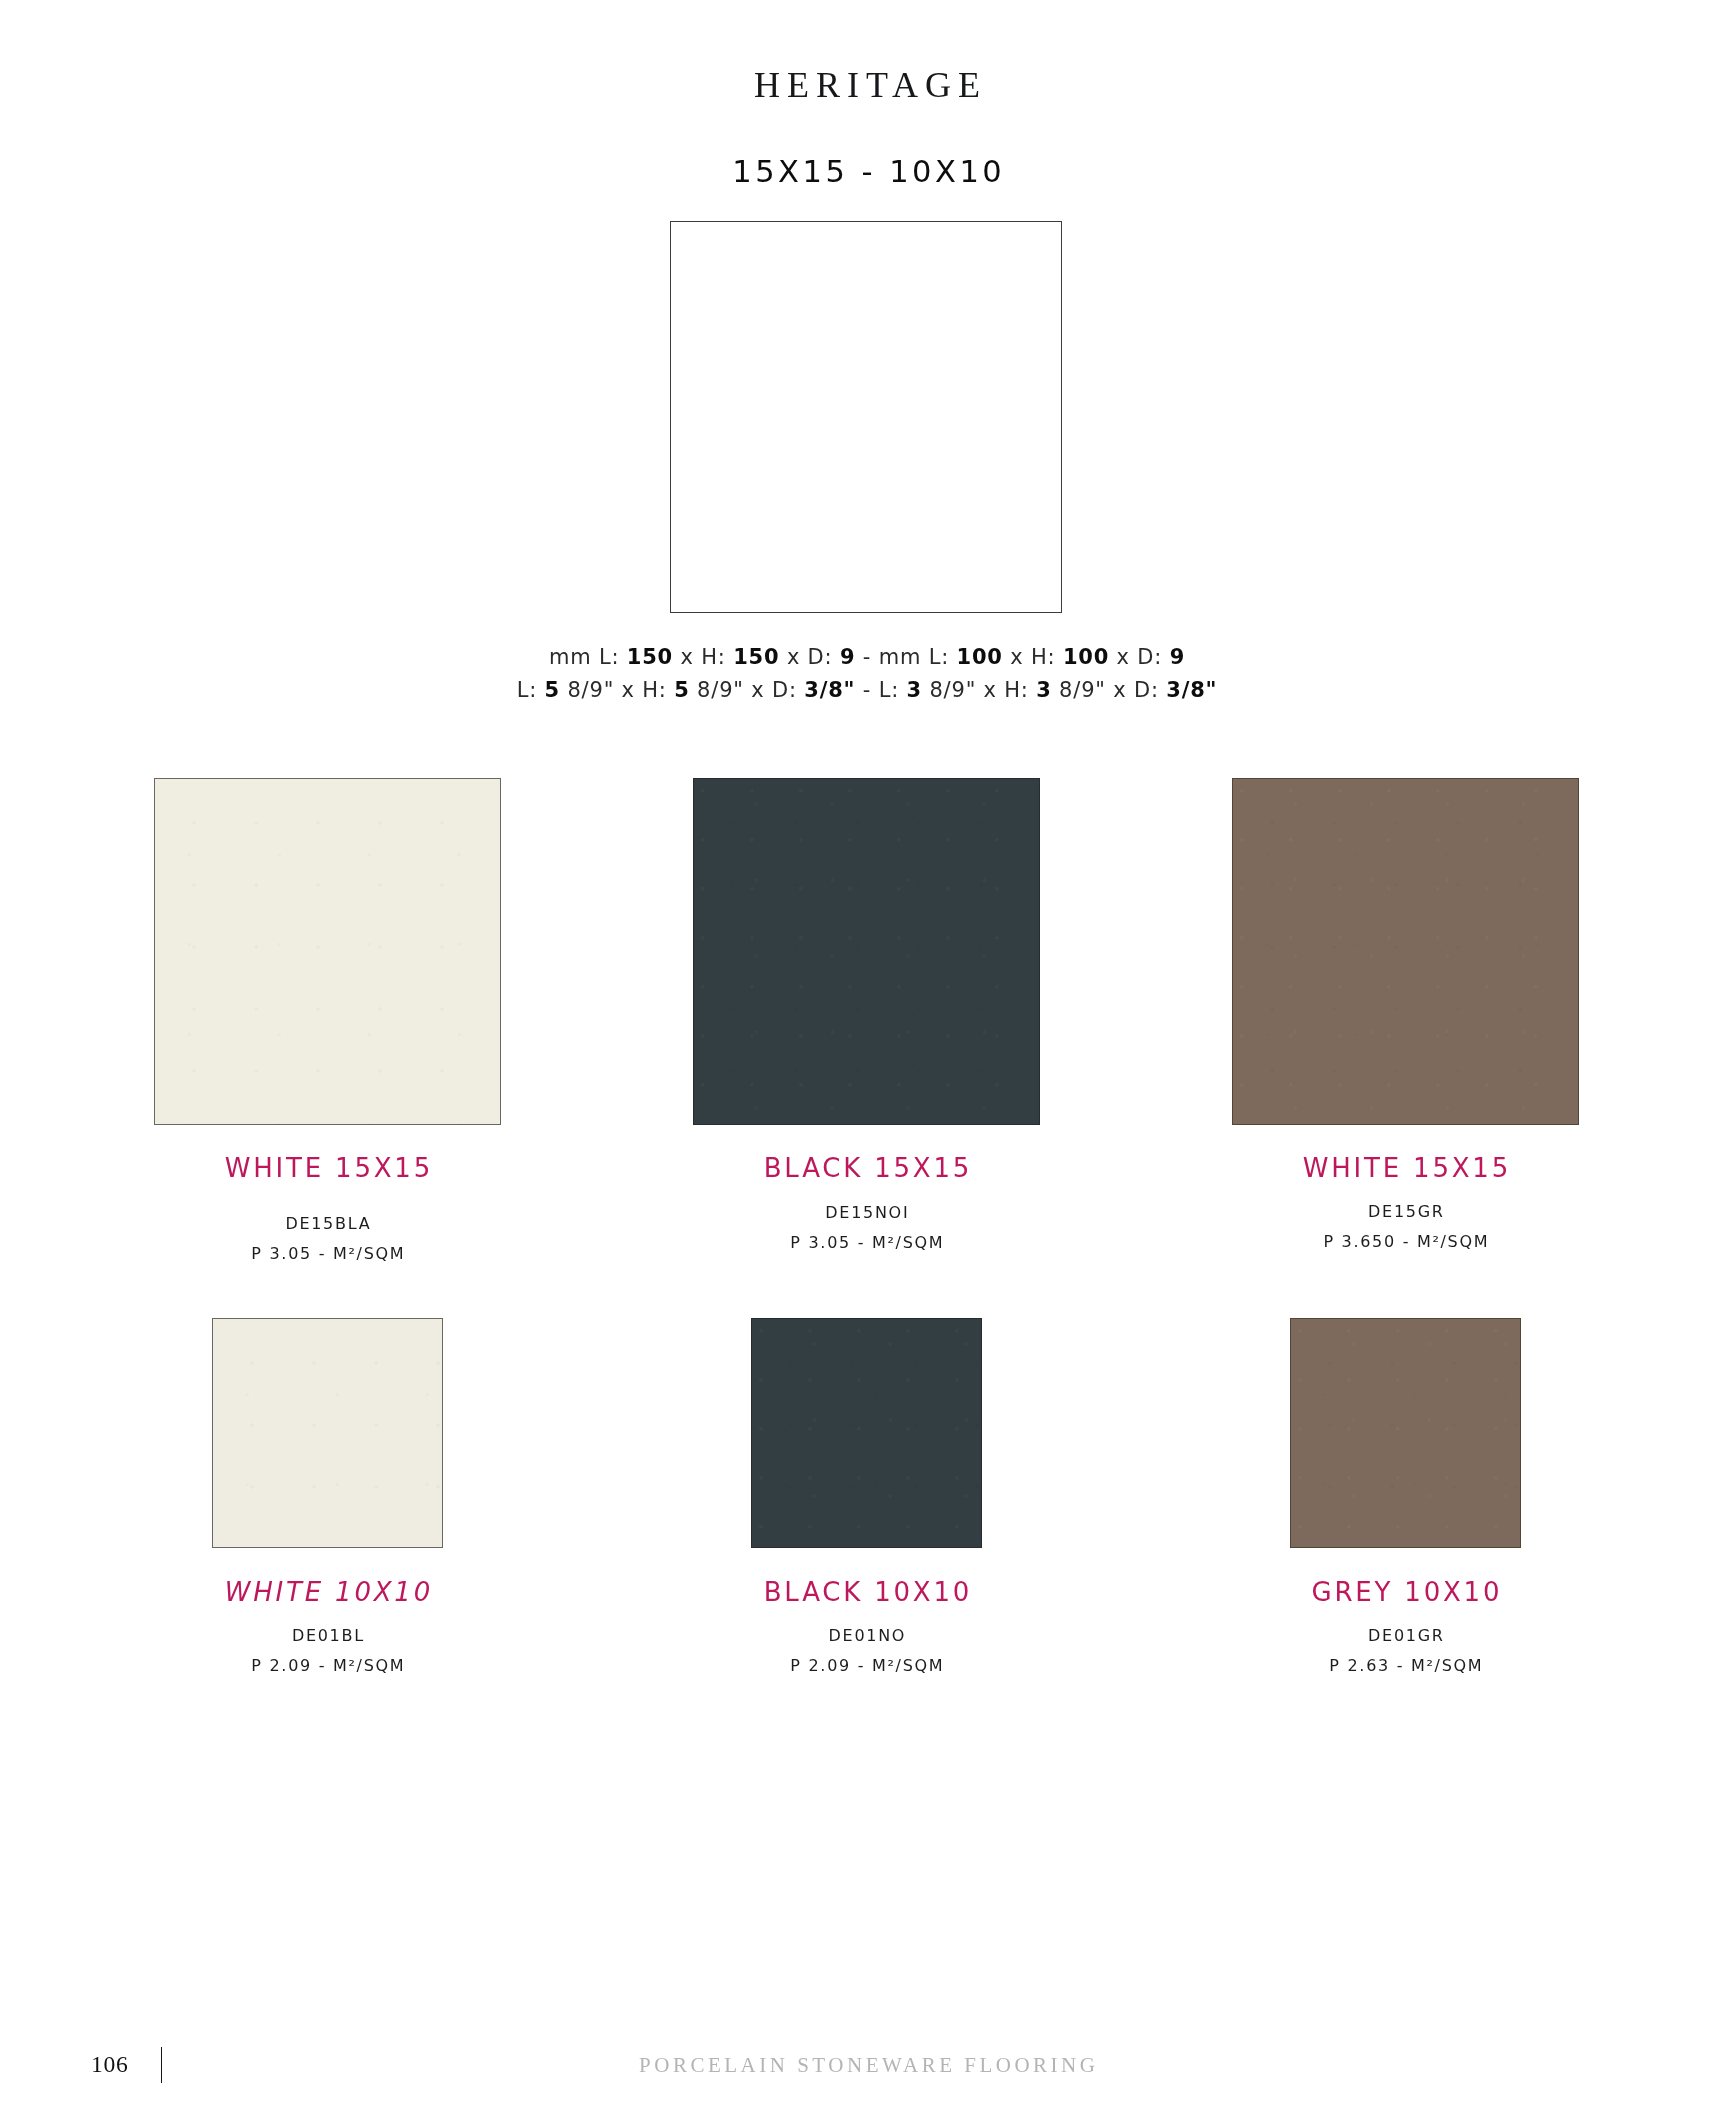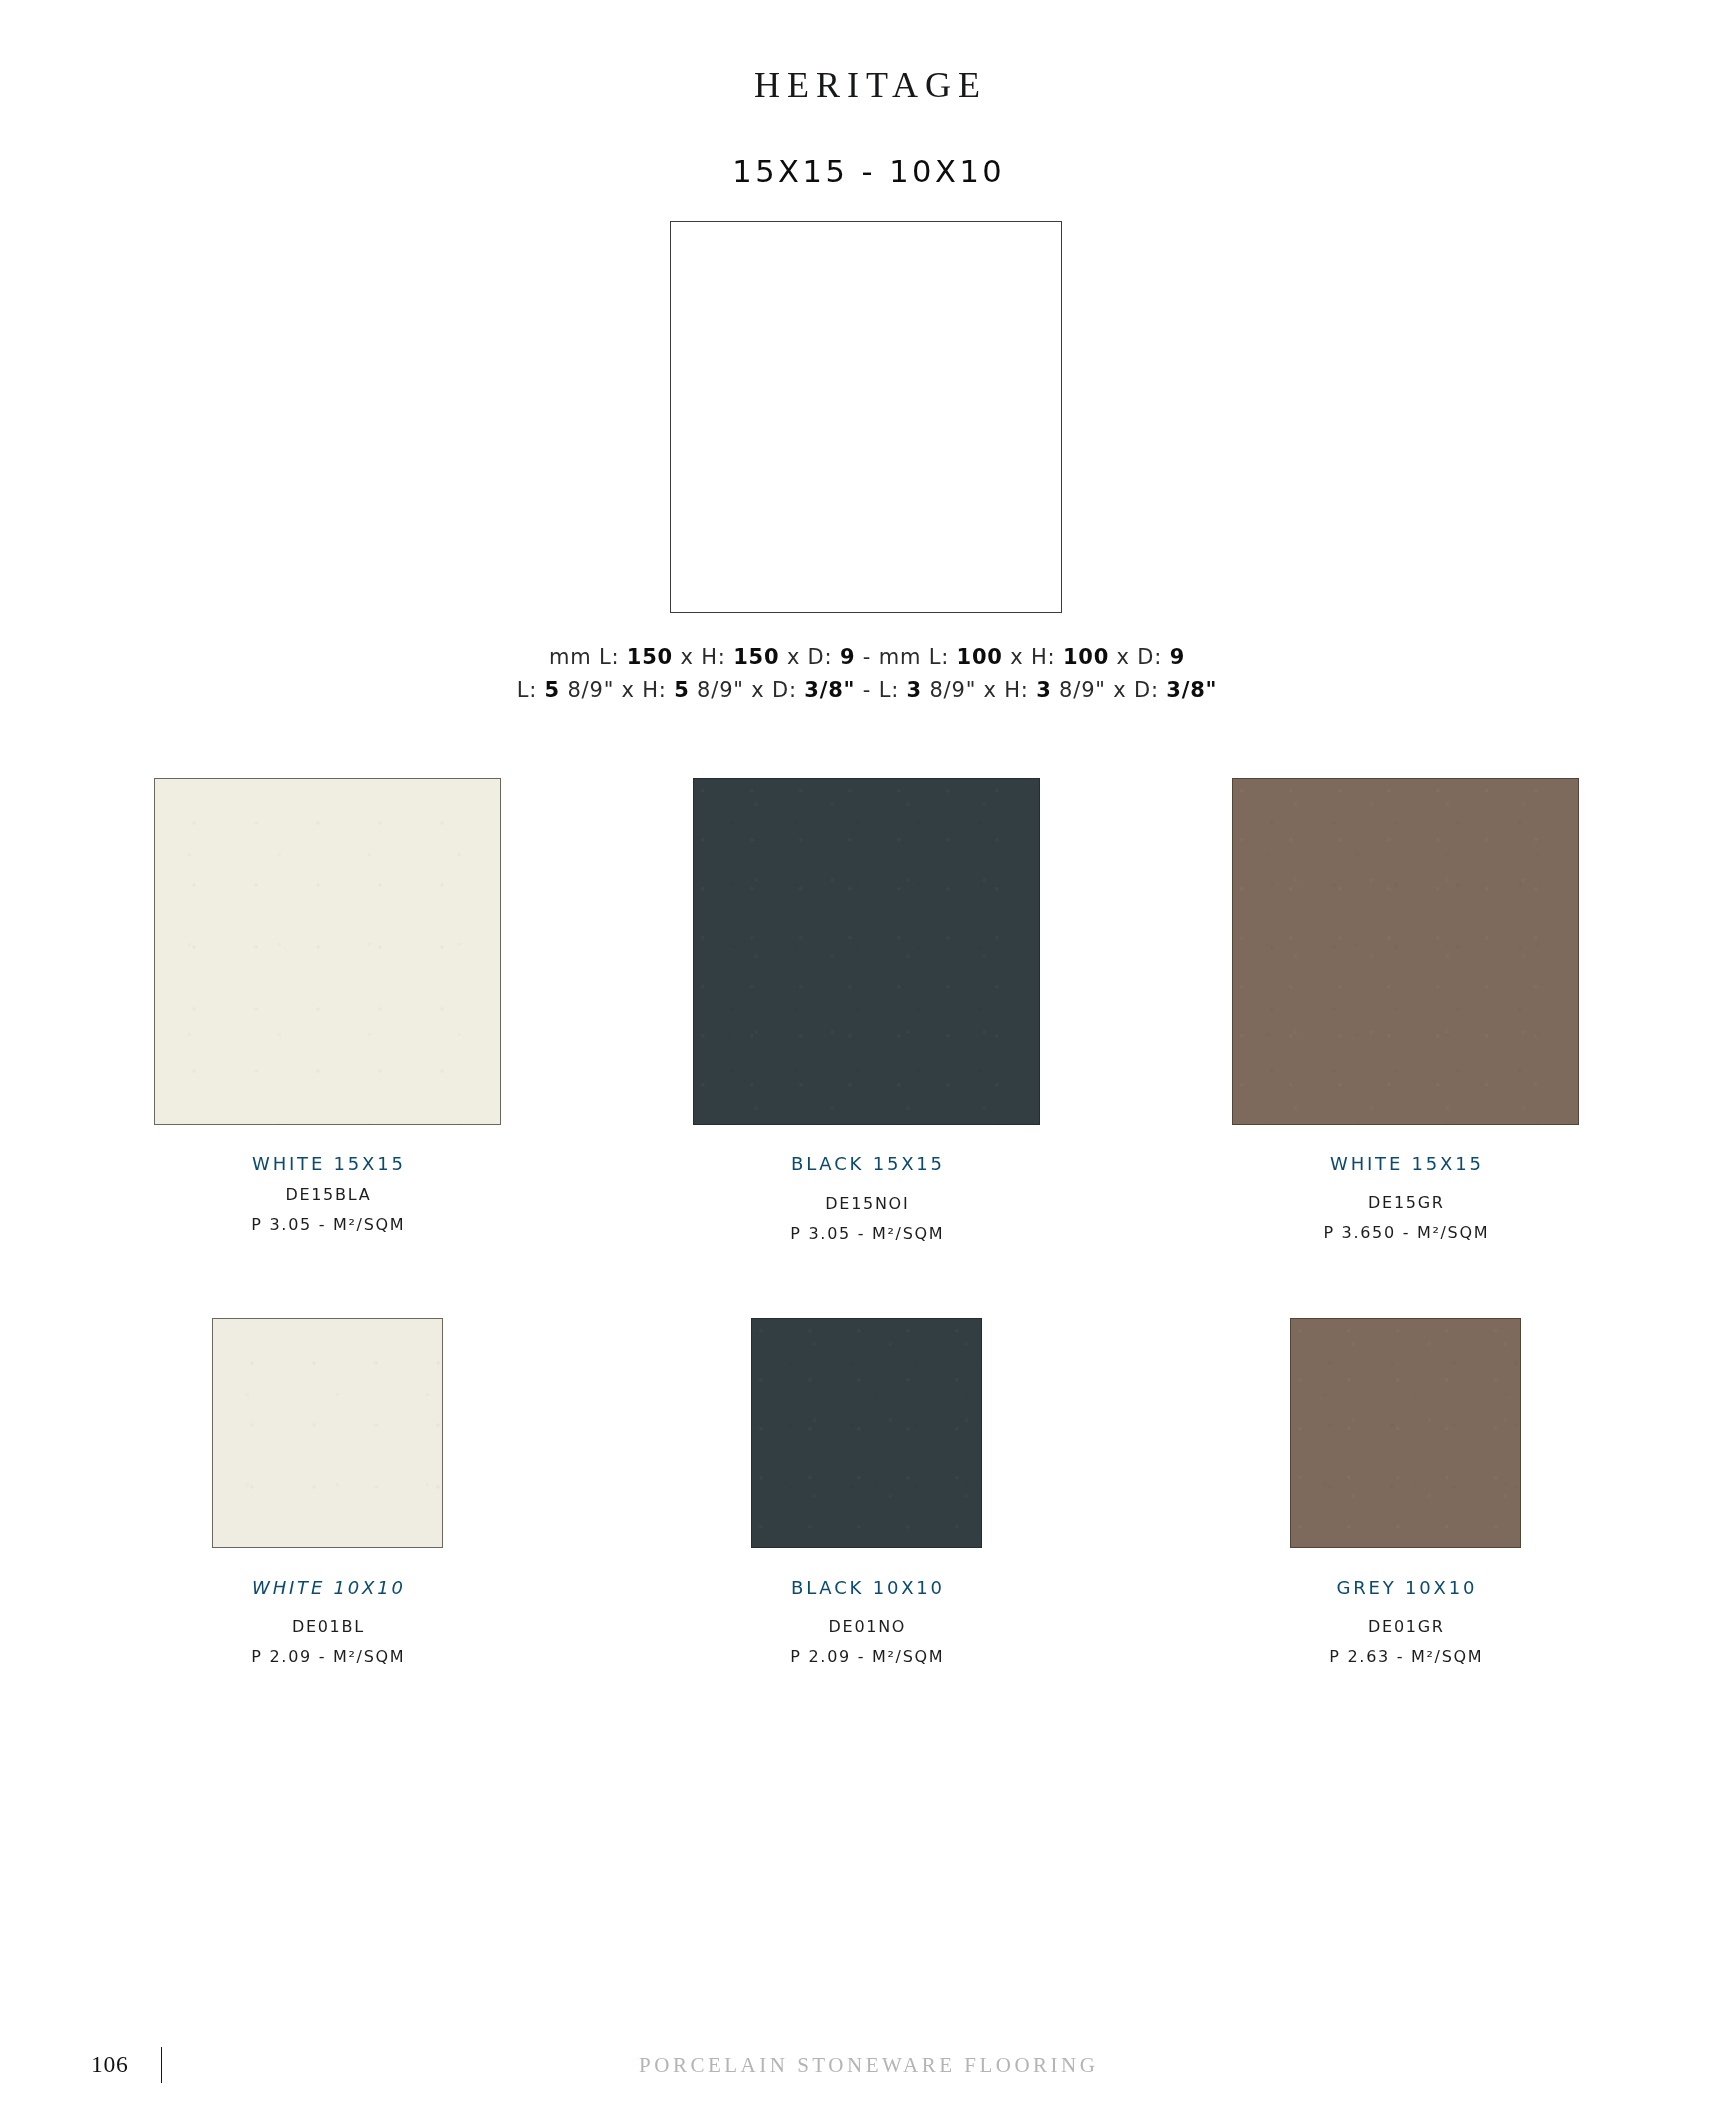--- a/index.html
+++ b/index.html
@@ -101,23 +101,23 @@
       radial-gradient(circle at 18% 24%, rgba(255,255,255,0.06) 0 1.4px, transparent 2.1px),
       radial-gradient(circle at 63% 71%, rgba(0,0,0,0.05) 0 1.4px, transparent 2.1px),
       radial-gradient(circle at 82% 33%, rgba(255,255,255,0.05) 0 1.4px, transparent 2.1px),
       radial-gradient(circle at 38% 84%, rgba(0,0,0,0.04) 0 1.4px, transparent 2.1px);
     background-size: 49px 49px, 62px 62px, 76px 76px, 90px 90px;
   }
 
   .p-name {
     text-align: center;
     font-family: "DejaVu Sans", sans-serif;
-    font-size: 18px;
+    font-size: 26px;
     letter-spacing: 2.8px;
-    color: #0c4a6e;
+    color: #be185d;
     text-indent: 2.8px;
     white-space: nowrap;
   }
   .p-code {
     text-align: center;
     font-family: "DejaVu Sans", sans-serif;
     font-size: 16px;
     letter-spacing: 1.7px;
     color: #1d1d1d;
     text-indent: 1.7px;
@@ -186,21 +186,21 @@
     </span>
   </div>
 
   <div class="grid">
 
     <div class="product" style="left:154px; top:778px; width:347px;">
       <span class="swatch" style="width: 347px; height: 347px; background-color: rgb(240, 237, 225); border-color: rgb(107, 103, 92);">
         <span class="grain"></span>
       </span>
       <div class="p-name" style="margin-top:28px;">WHITE 15X15</div>
-      <div class="p-code" style="margin-top:11px;">DE15BLA</div>
+      <div class="p-code" style="margin-top:31px;">DE15BLA</div>
       <div class="p-price" style="margin-top:11px;">P 3.05 - M²/SQM</div>
     </div>
 
     <div class="product" style="left:693px; top:778px; width:347px;">
       <span class="swatch" style="width: 347px; height: 347px; background-color: rgb(51, 62, 67); border-color: rgb(37, 45, 49);">
         <span class="grain"></span>
       </span>
       <div class="p-name" style="margin-top:28px;text-align:center;">BLACK 15X15</div>
       <div class="p-code" style="margin-top:20px;">DE15NOI</div>
       <div class="p-price" style="margin-top:11px;">P 3.05 - M²/SQM</div>

